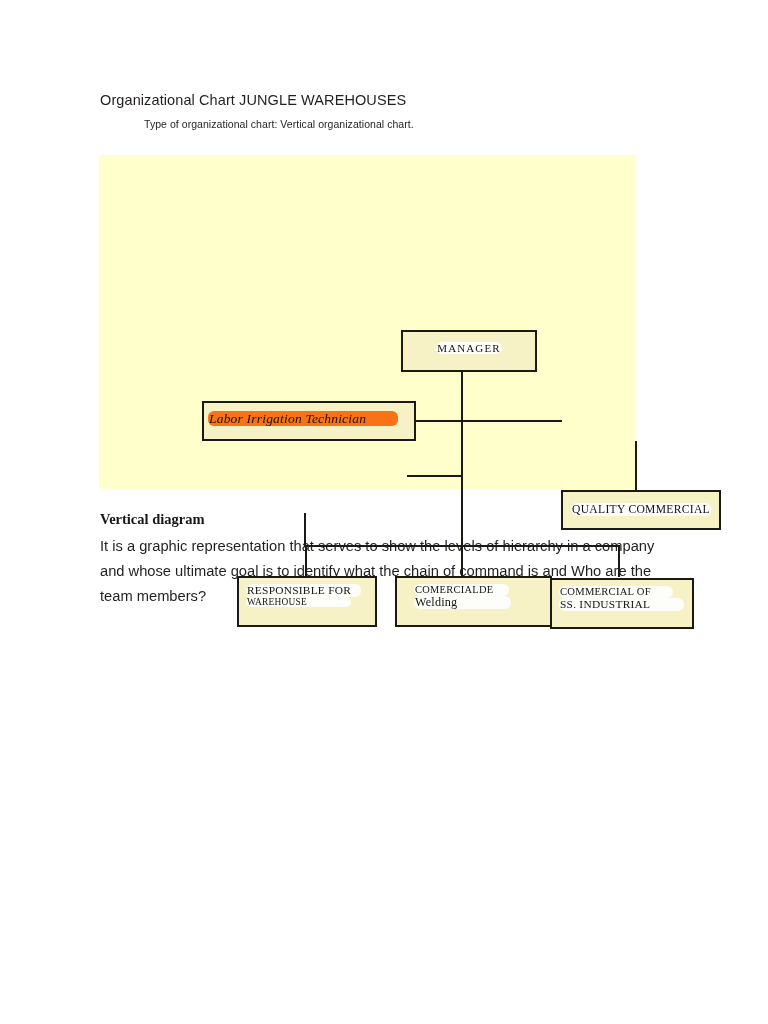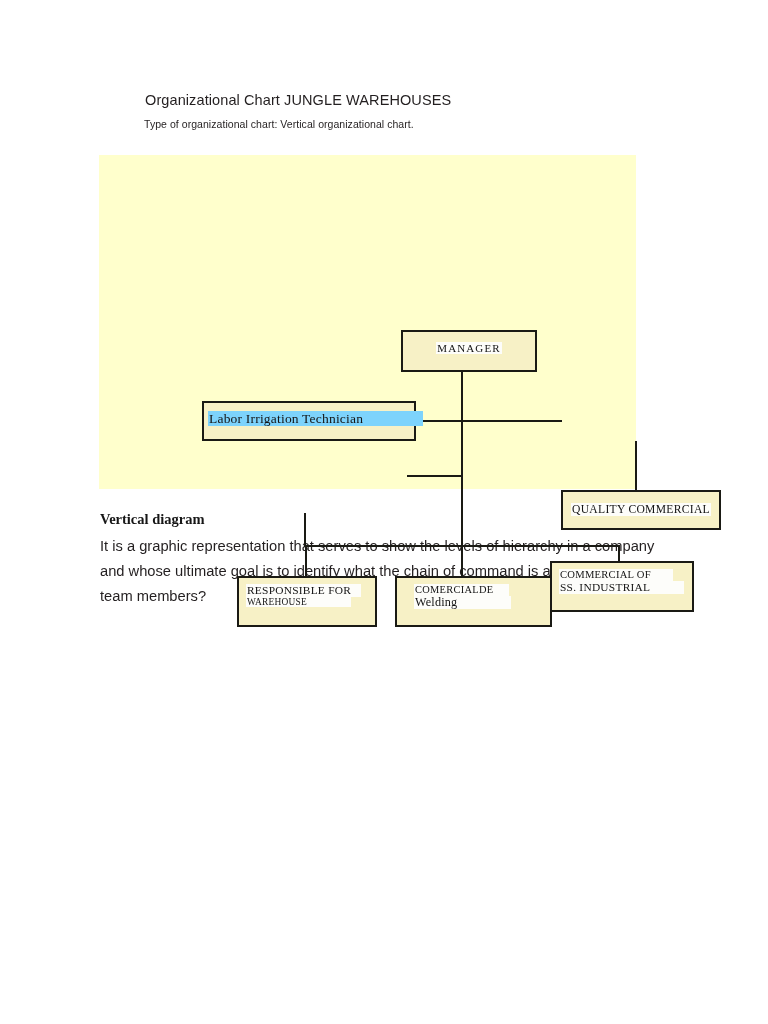--- a/index.html
+++ b/index.html
@@ -20,21 +20,20 @@
   .doc-title {
     position: absolute;
     left: 100px;
     top: 92px;
     font-family: "Liberation Sans", sans-serif;
     font-size: 14.5px;
     font-weight: 400;
     color: #231f20;
     letter-spacing: 0.1px;
     white-space: nowrap;
-    margin-left: 45px;
   }
   .doc-subtitle {
     position: absolute;
     left: 100px;
     top: 118px;
     font-family: "Liberation Sans", sans-serif;
     font-size: 10.5px;
     font-weight: 400;
     color: #231f20;
     letter-spacing: 0.05px;
@@ -98,39 +97,40 @@
     font-family: "Liberation Serif", serif;
     color: #141414;
     white-space: nowrap;
     line-height: 1.12;
   }
   .nline > span.hl {
     background: #fdfdfa;
     display: inline-block;
     padding: 0 1px;
     box-decoration-break: clone;
+    border-radius: 6px;
   }
 
   
   #node-manager      { left: 302px; top: 175px;  width: 136px; height: 42px; }
   #node-labor        { left: 103px; top: 246px;  width: 214px; height: 40px; }
   #node-quality-mgr  { left: 462px; top: 246px;  width: 161px; height: 40px; }
   #node-gas          { left: 103px; top: 303px;  width: 205px; height: 55px; }
   #node-quality-att  { left: 462px; top: 335px;  width: 160px; height: 40px; }
   #node-warehouse    { left: 138px; top: 421px;  width: 140px; height: 51px; }
   #node-comercial    { left: 296px; top: 421px;  width: 157px; height: 51px; }
-  #node-industrial   { left: 451px; top: 406px;  width: 144px; height: 51px; padding-left: 29px; }
+  #node-industrial   { left: 451px; top: 423px;  width: 144px; height: 51px; padding-left: 29px; }
 
   
   #node-manager .nline      { font-size: 11px; letter-spacing: 1.1px; }
   #node-manager .node-lines { top: 10px; }
 
   #node-labor .nline        { font-size: 13.5px; letter-spacing: 0.2px; }
   #node-labor .node-lines   { top: 8px; padding-left: 4px; }
-  #node-labor .hl           { background: #7dd3fc; padding-right: 60px; }
+  #node-labor .hl           { background: #f97316; padding-right: 32px; font-style: italic; }
 
   #node-quality-mgr .nline      { font-size: 12.6px; letter-spacing: 0.2px; }
   #node-quality-mgr .node-lines { top: 8px; padding-left: 3px; }
   #node-quality-mgr .hl         { padding-right: 18px; }
 
   #node-gas .nline          { font-size: 11.6px; letter-spacing: 0.3px; }
   #node-gas .node-lines     { top: 10px; padding-left: 19px; }
   #node-gas .hl.w1          { padding-right: 72px; }
   #node-gas .hl.w2          { padding-right: 60px; }
 

